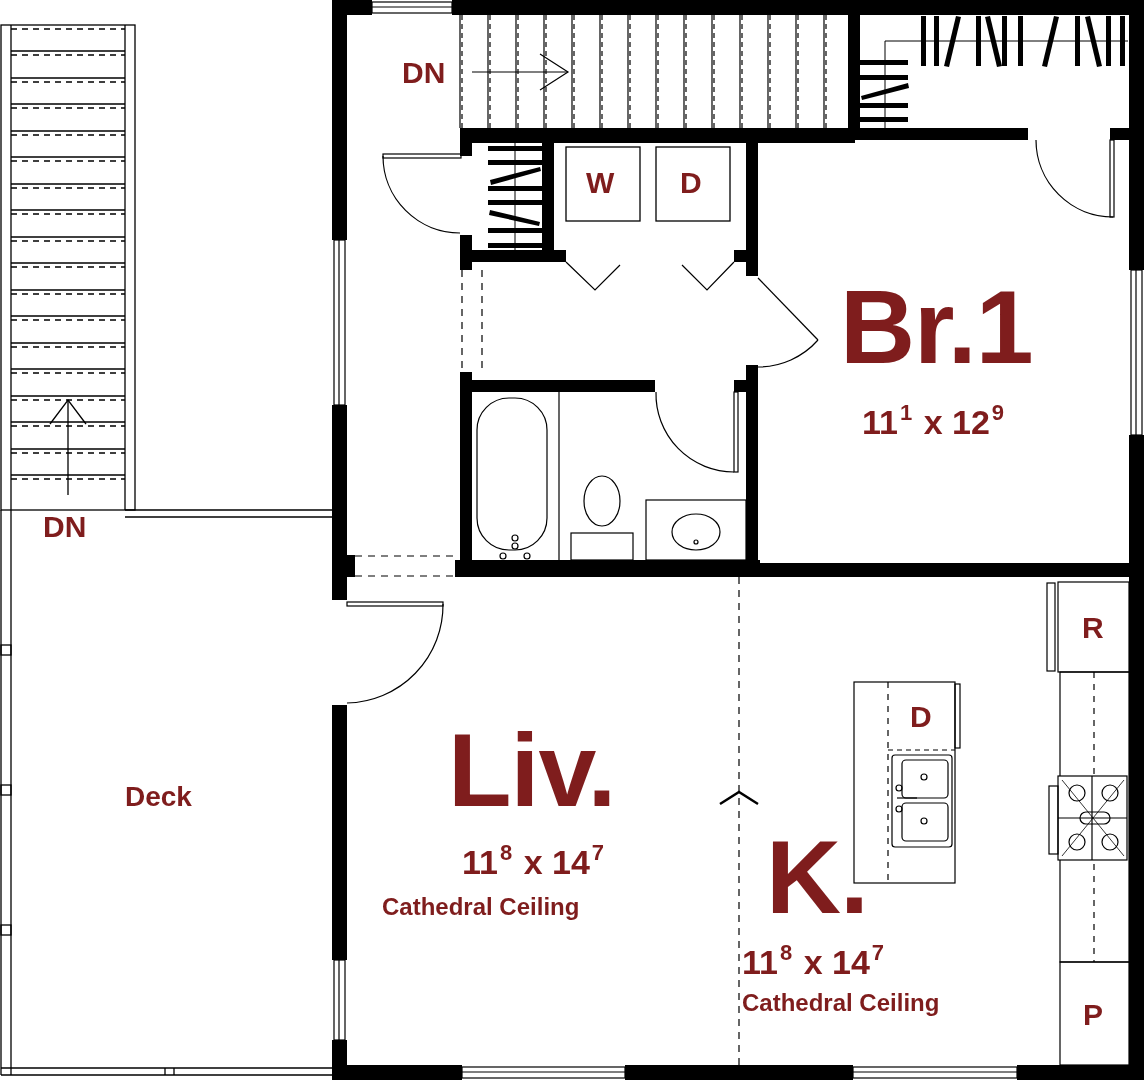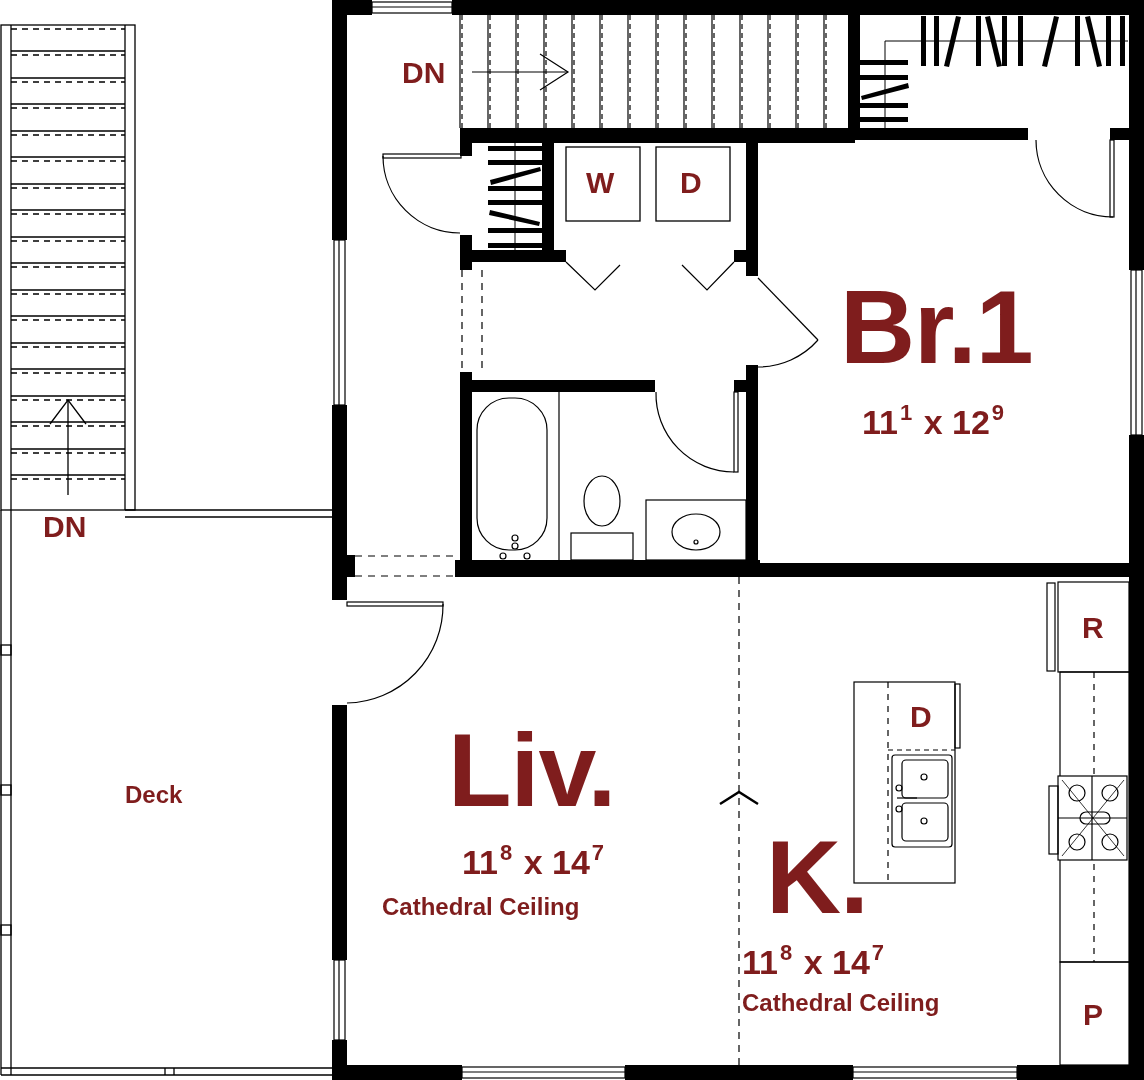--- a/index.html
+++ b/index.html
@@ -3,21 +3,21 @@
 <meta charset="utf-8">
 <style>
   html, body { margin:0; padding:0; background:#ffffff; }
   body { width:1144px; height:1080px; position:relative; overflow:hidden; }
   #plan { position:absolute; left:0; top:0; width:1144px; height:1080px; }
   .lbl { position:absolute; color:#7f1d1d; font-family:"Liberation Sans", "DejaVu Sans", sans-serif; font-weight:bold; white-space:nowrap; line-height:1; }
   .big { font-size:104px; letter-spacing:-1px; }
   .dim { font-size:34px; }
   .dim sup { font-size:22px; position:relative; top:-14px; vertical-align:baseline; margin:0 2px; }
   .sub { font-size:24px; }
-  .small { font-size:24px; }
+  .small { font-size:28px; }
   .app { font-size:30px; }
 </style>
 </head>
 <body>
 
 <svg id="plan" viewBox="0 0 1144 1080" xmlns="http://www.w3.org/2000/svg">
 
   <g stroke="#000" fill="none" stroke-width="1.3">
     <rect x="1" y="25" width="134" height="485"></rect>
     <line x1="11" y1="25" x2="11" y2="510"></line>

